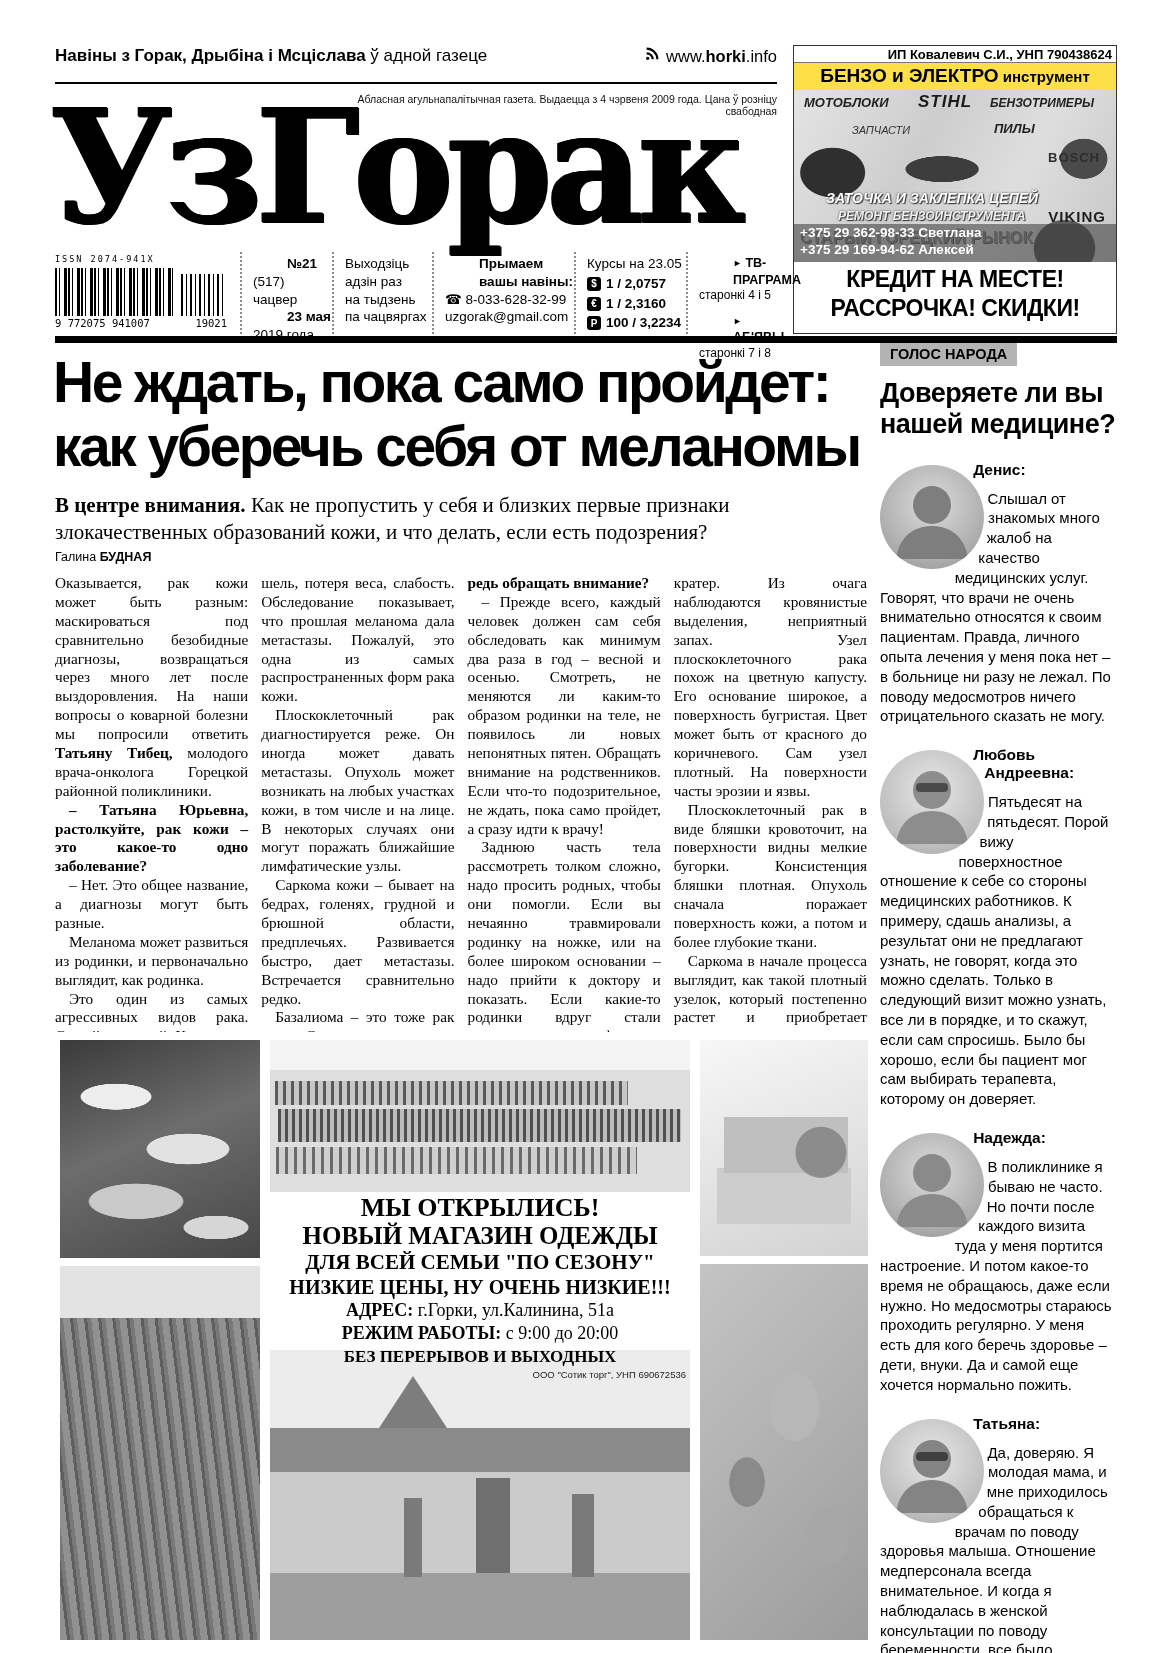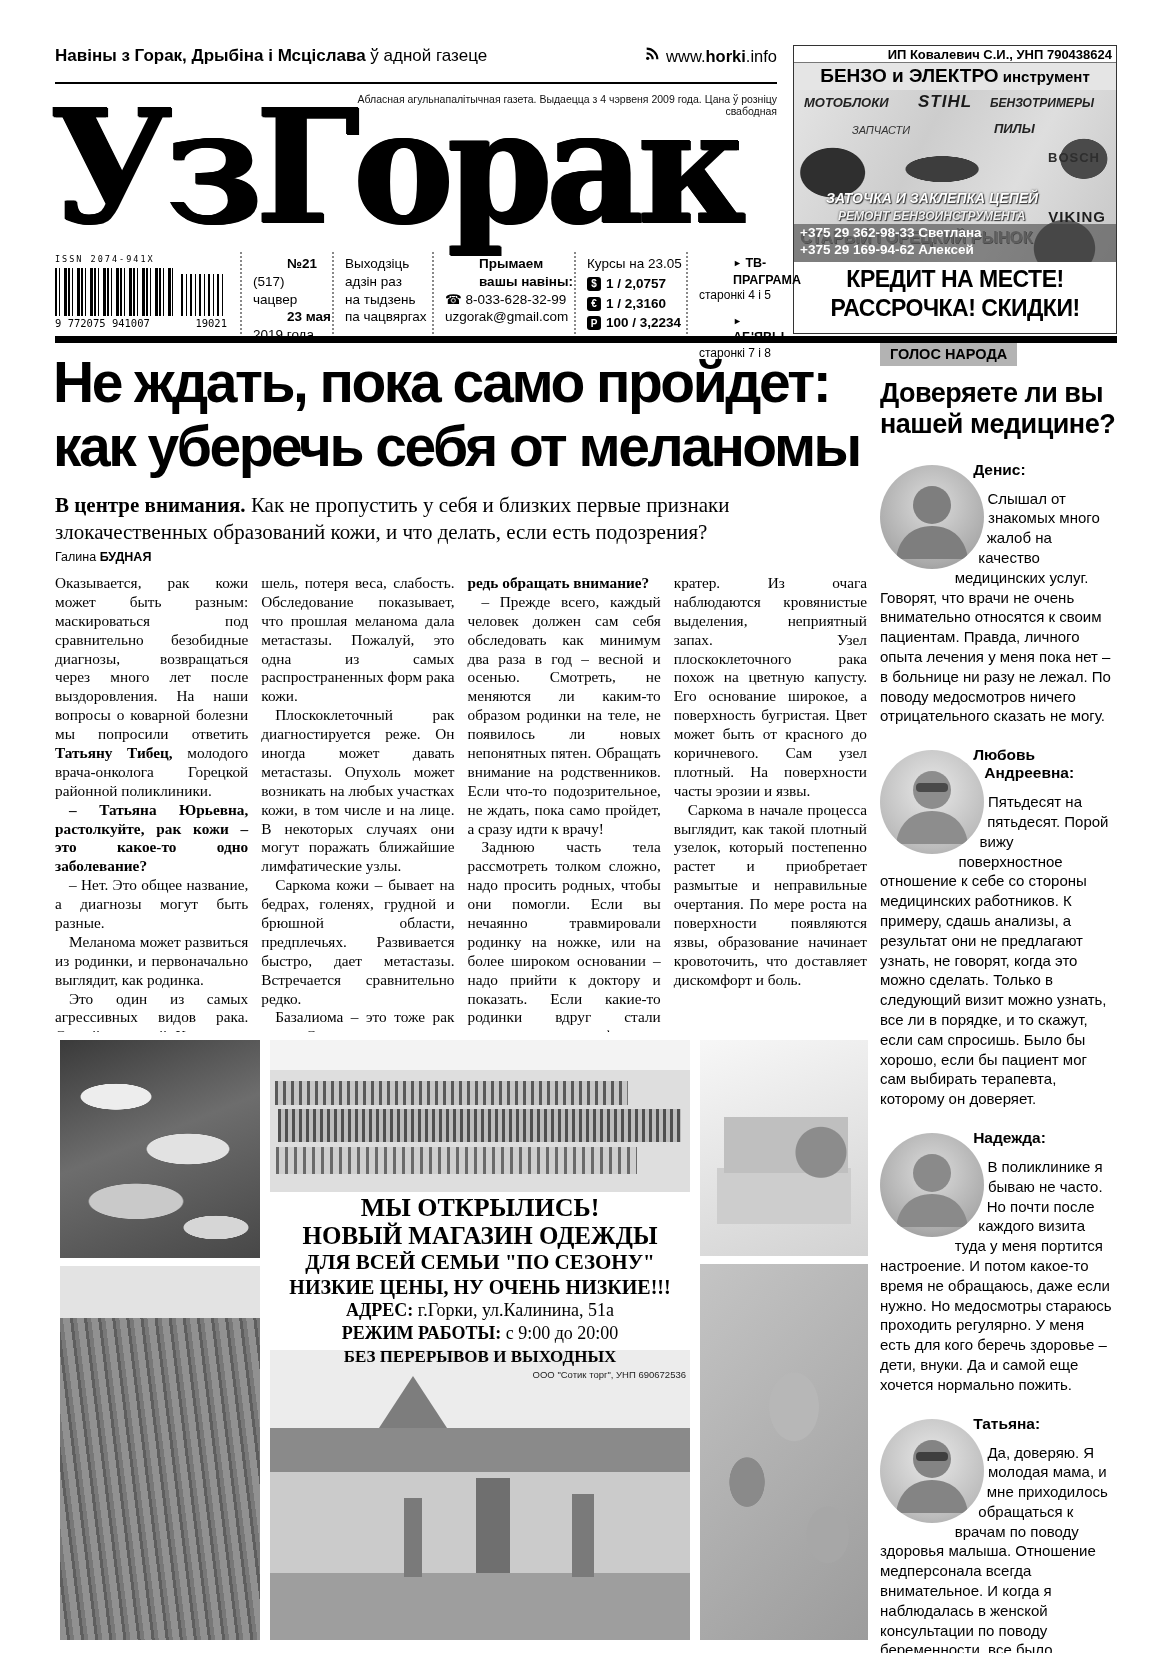--- a/index.html
+++ b/index.html
@@ -18,21 +18,21 @@
   
   .masthead-sub{left:328px;top:93px;width:449px;font-size:10.5px;text-align:right;color:#111;}
   .logo{left:50px;top:76px;width:730px;height:178px;font-family:"DejaVu Serif",serif;
         font-weight:bold;font-size:150px;letter-spacing:-6px;line-height:172px;
         text-shadow:1px 0 0 #000,-1px 0 0 #000,0 1px 0 #000,2px 1px 0 #000;
         transform:scaleY(1.05);transform-origin:top left;white-space:nowrap;}
 
   
   .tools-ad{left:793px;top:45px;width:324px;height:289px;border:1px solid #333;background:#fff;box-sizing:border-box;}
   .ta-legal{font-size:13px;font-weight:bold;text-align:right;padding:1px 4px 0;}
-  .ta-title{background:#e5e5e5;text-align:center;font-weight:bold;padding:2px 0 3px;border-top:1px solid #777;}
+  .ta-title{background:#fde047;text-align:center;font-weight:bold;padding:2px 0 3px;border-top:1px solid #777;}
   .ta-title .big{font-size:19px;}
   .ta-title .small{font-size:15px;font-weight:bold;}
   .ta-photo{position:relative;height:172px;overflow:hidden;
     background:
       radial-gradient(55px 42px at 12% 48%, #2f2f2f 58%, rgba(0,0,0,0) 60%),
       radial-gradient(62px 22px at 46% 46%, #3d3d3d 58%, rgba(0,0,0,0) 60%),
       radial-gradient(40px 34px at 90% 40%, #4a4a4a 58%, rgba(0,0,0,0) 60%),
       radial-gradient(52px 48px at 84% 92%, #5c5c5c 58%, rgba(0,0,0,0) 60%),
       linear-gradient(118deg,#e4e4e4,#cdcdcd 38%,#dedede 66%,#c6c6c6);}
   .ta-photo span{position:absolute;white-space:nowrap;}
@@ -277,20 +277,21 @@
 
   </div>
   <div class="col">
     <p class="qa ni">редь обращать внимание?</p>
     <p>– Прежде всего, каждый человек должен сам себя обследовать как минимум два раза в год – весной и осенью. Смотреть, не меняются ли каким-то образом родинки на теле, не появилось ли новых непонятных пятен. Обращать внимание на родственников. Если что-то подозрительное, не ждать, пока само пройдет, а сразу идти к врачу!</p>
     <p>Заднюю часть тела рассмотреть толком сложно, надо просить родных, чтобы они помогли. Если вы нечаянно травмировали родинку на ножке, или на более широком основании – надо прийти к доктору и показать. Если какие-то родинки вдруг стали доставлять дискомфорт – покалывать, чесаться, мокнуть, менять контуры, незамедлительно бегите в поликлинику. Так проявляет себя меланома.</p>
 
   </div>
   <div class="col">
     <p class="ni">кратер. Из очага наблюдаются кровянистые выделения, неприятный запах. Узел плоскоклеточного рака похож на цветную капусту. Его основание широкое, а поверхность бугристая. Цвет может быть от красного до коричневого. Сам узел плотный. На поверхности часты эрозии и язвы.</p>
+    <p>Плоскоклеточный рак в виде бляшки кровоточит, на поверхности видны мелкие бугорки. Консистенция бляшки плотная. Опухоль сначала поражает поверхность кожи, а потом и более глубокие ткани.</p>
     <p>Саркома в начале процесса выглядит, как такой плотный узелок, который постепенно растет и приобретает размытые и неправильные очертания. По мере роста на поверхности появляются язвы, образование начинает кровоточить, что доставляет дискомфорт и боль.</p>
 
   </div>
 </div>
 
 <div class="photo" id="ph-shoes"></div>
 <div class="photo" id="ph-jeans"></div>
 <div class="photo" id="ph-interior"></div>
 <div class="photo" id="ph-building"></div>
 <div class="photo" id="ph-toys"></div>

